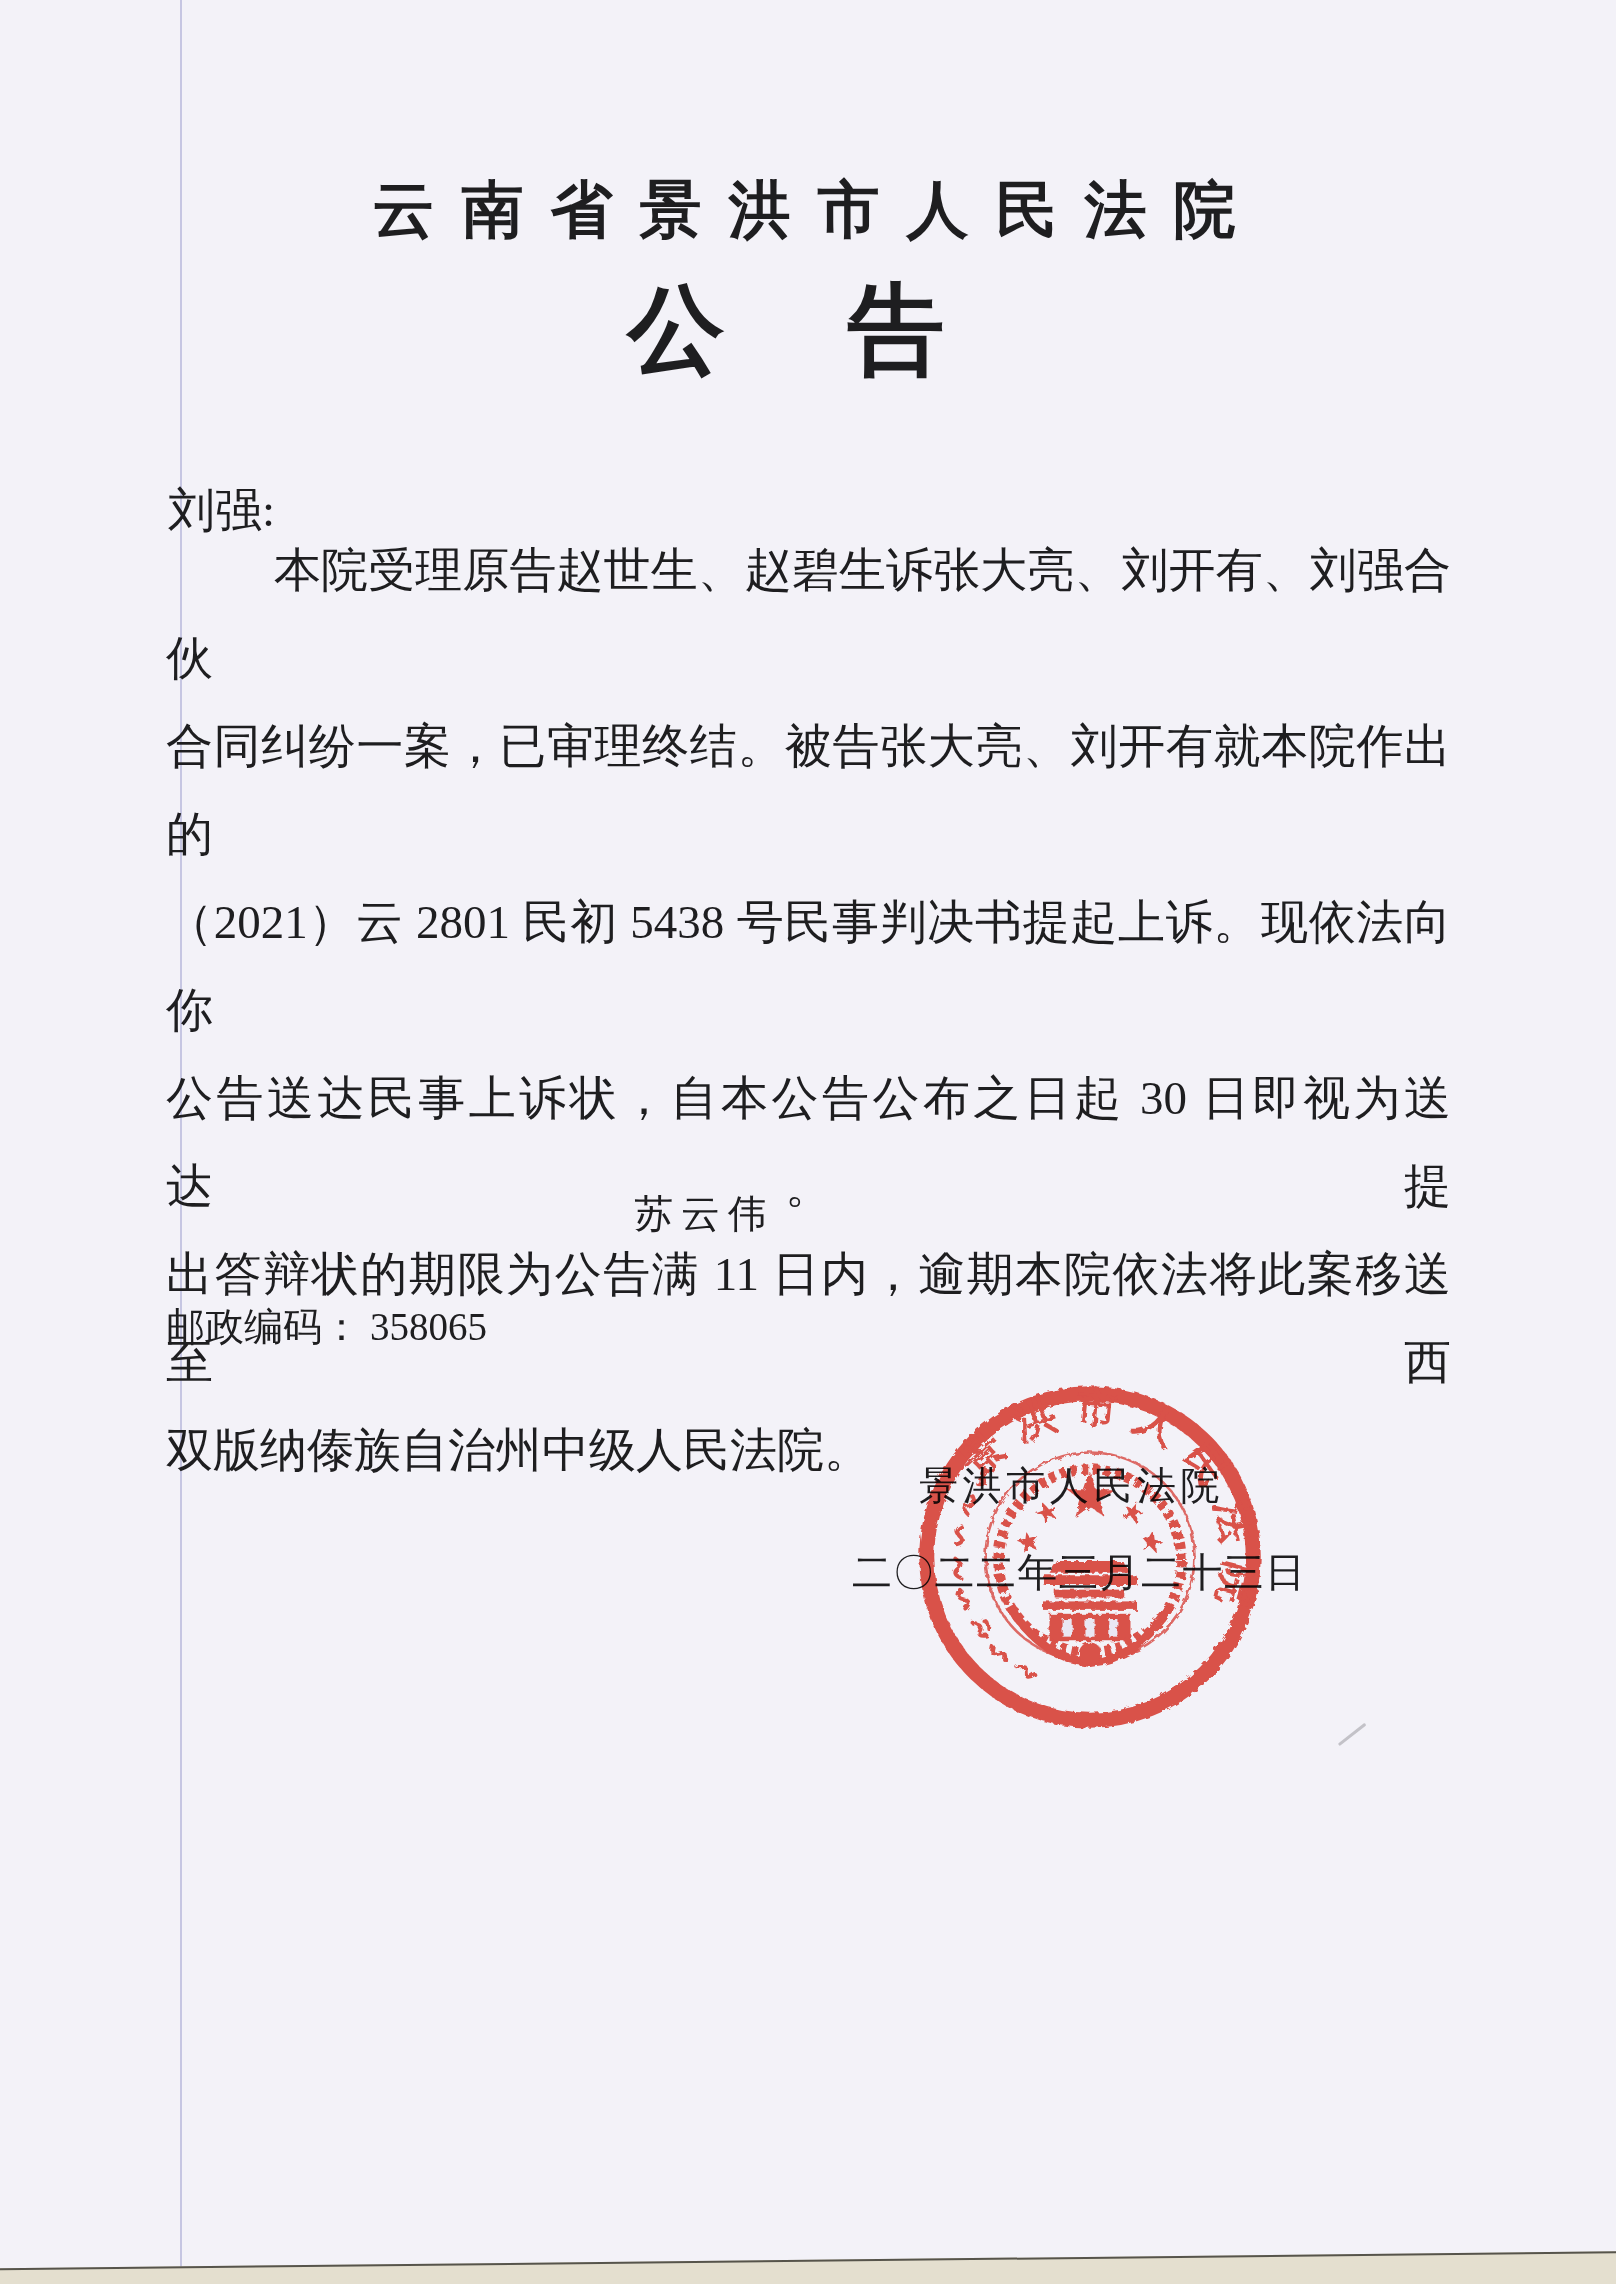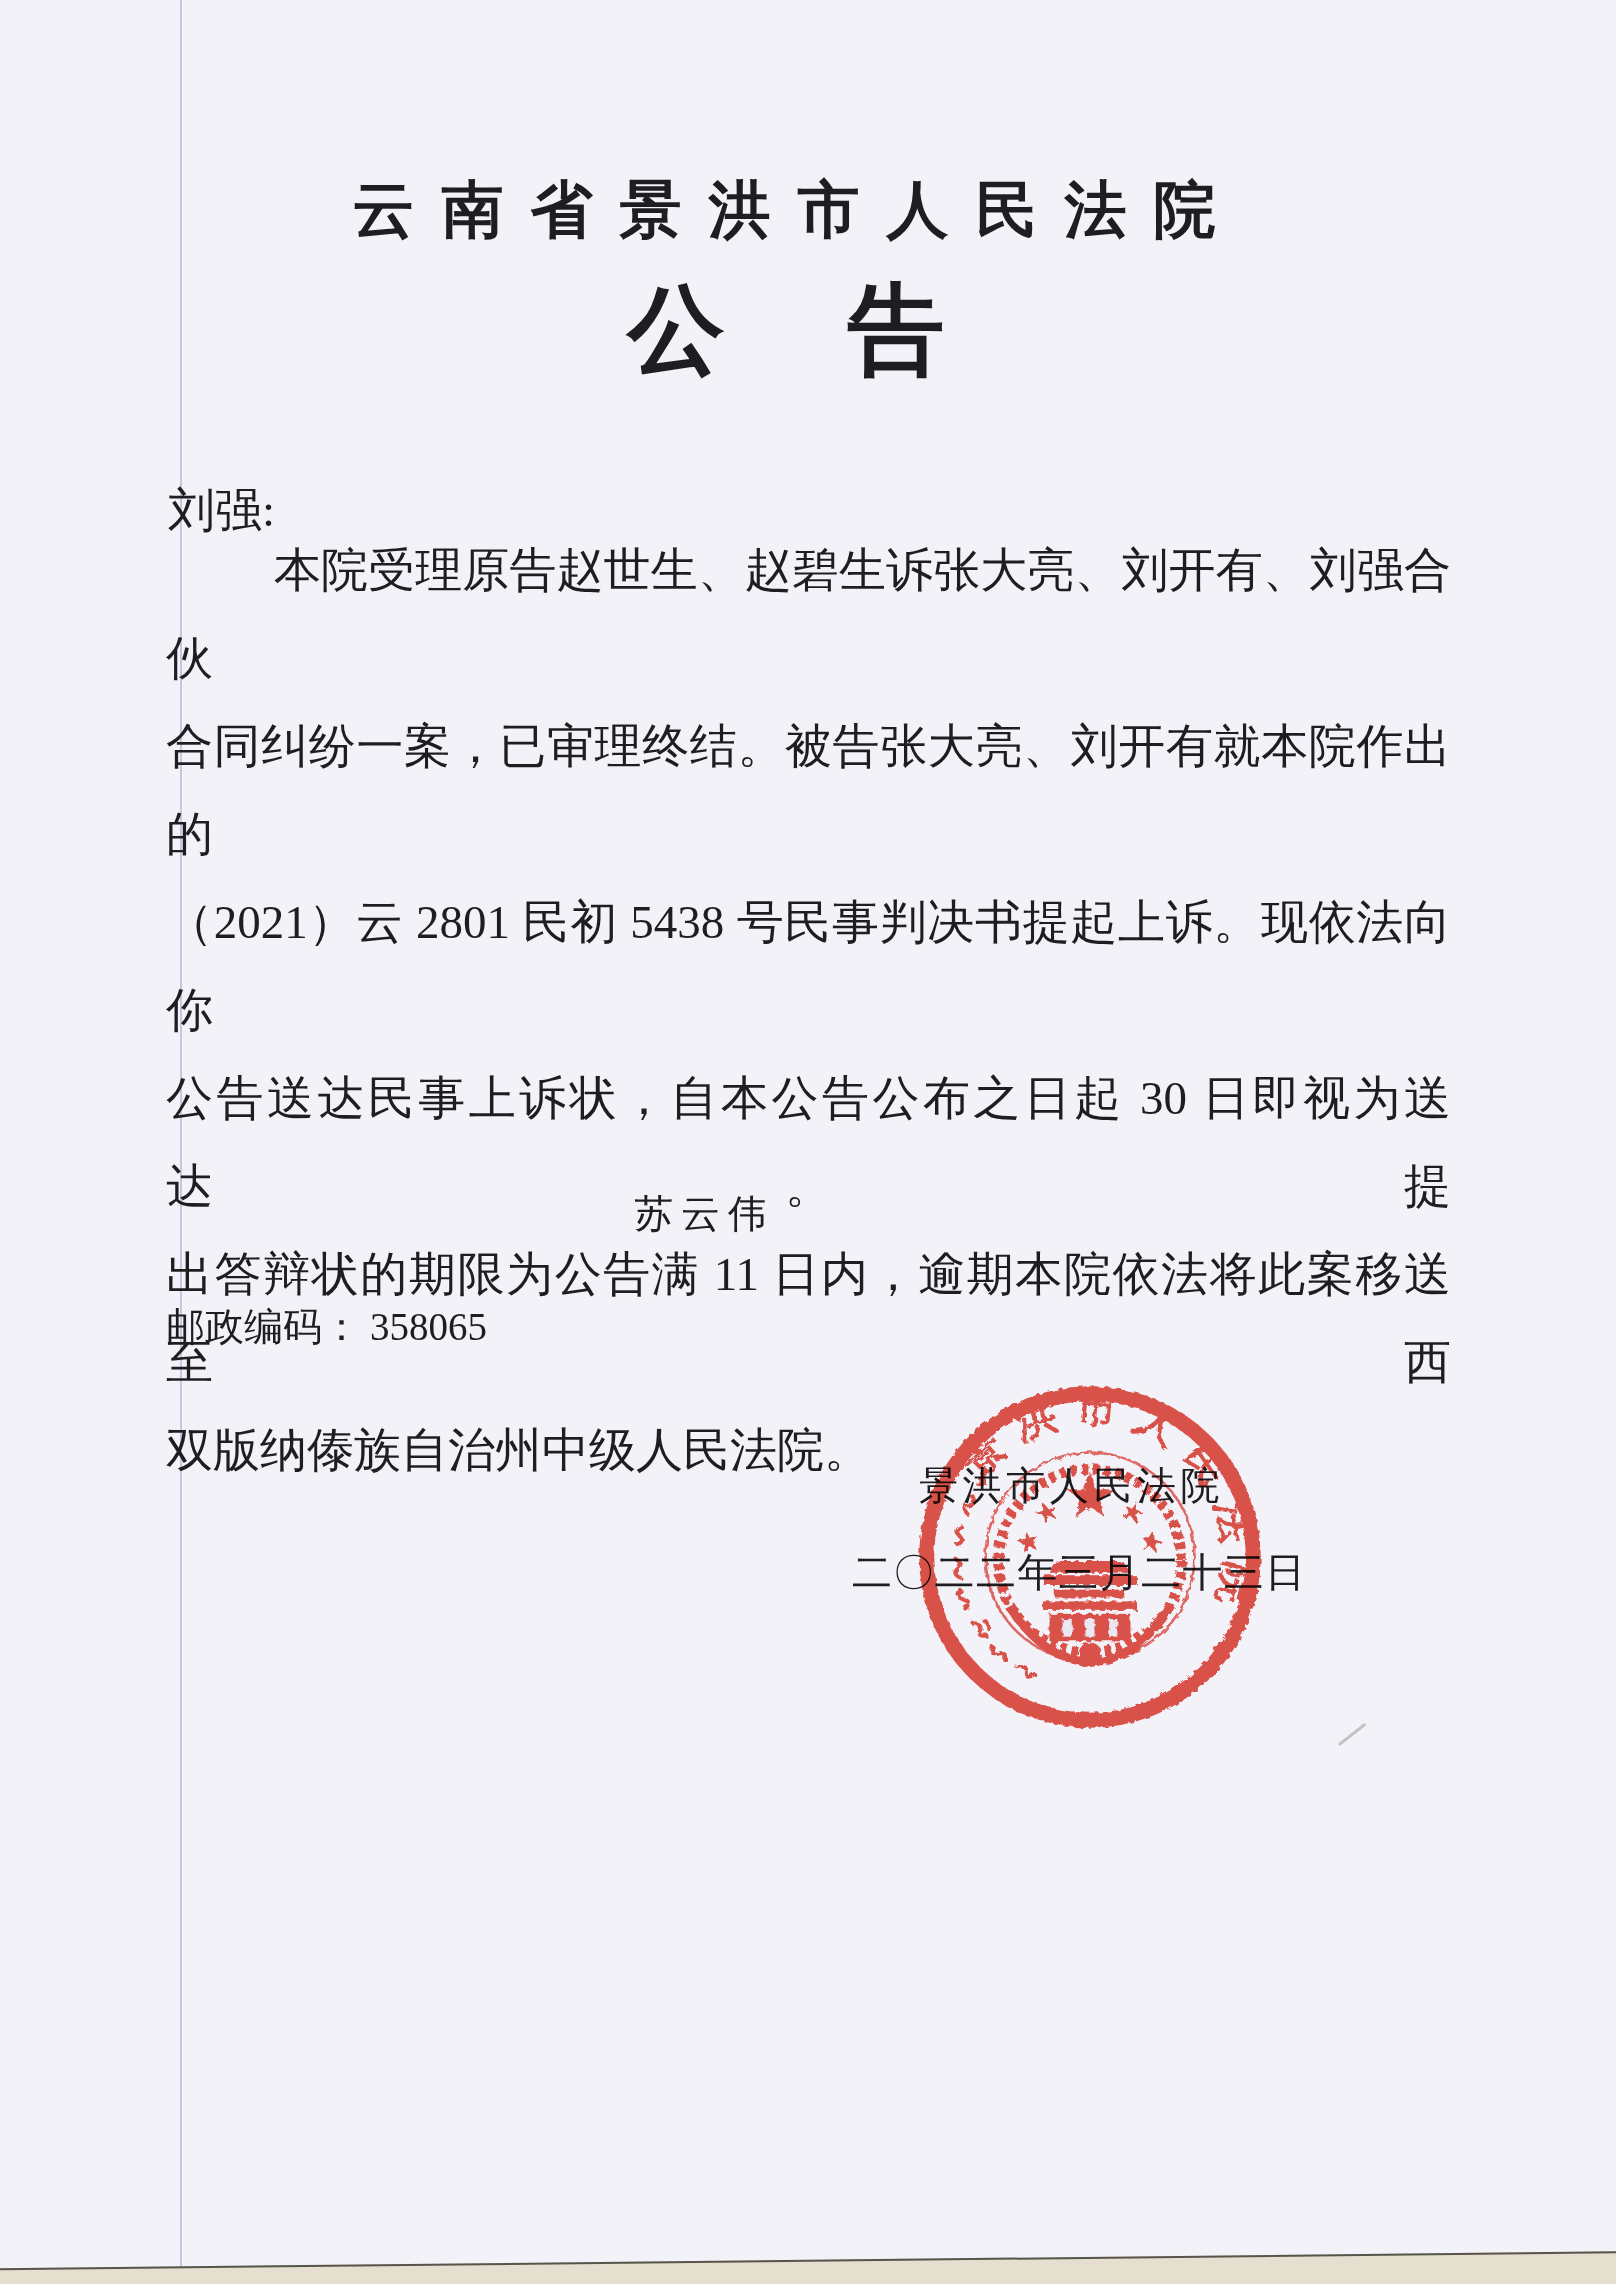--- a/index.html
+++ b/index.html
@@ -15,20 +15,21 @@
   .scan-vline{
     position:absolute;left:180px;top:0;width:2px;height:100%;
     background:rgba(125,125,190,0.38);
   }
   
   .court-title{
     position:absolute;top:171px;left:0;width:1568px;
     text-align:center;text-indent:27px;letter-spacing:27px;
     font-size:62px;line-height:78px;font-weight:bold;
     white-space:nowrap;
+    padding-left:20px;
   }
   .doc-title{
     position:absolute;top:279px;left:0;width:1572px;
     text-align:center;text-indent:123px;letter-spacing:123px;
     font-size:97px;line-height:104px;font-weight:bold;
     white-space:nowrap;
   }
   
   .salutation{
     position:absolute;left:168px;top:481px;

